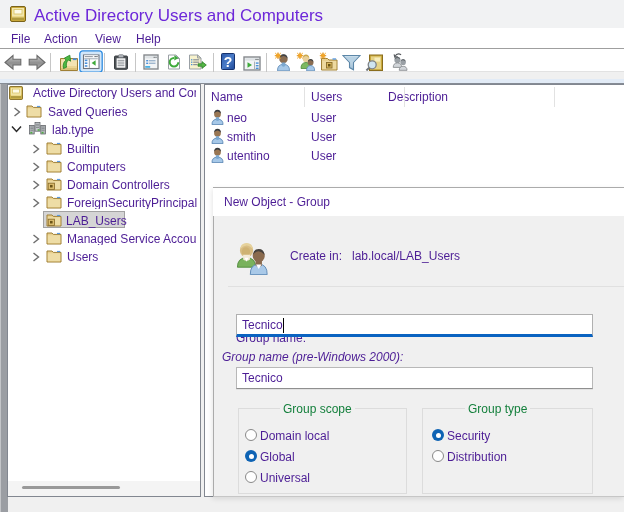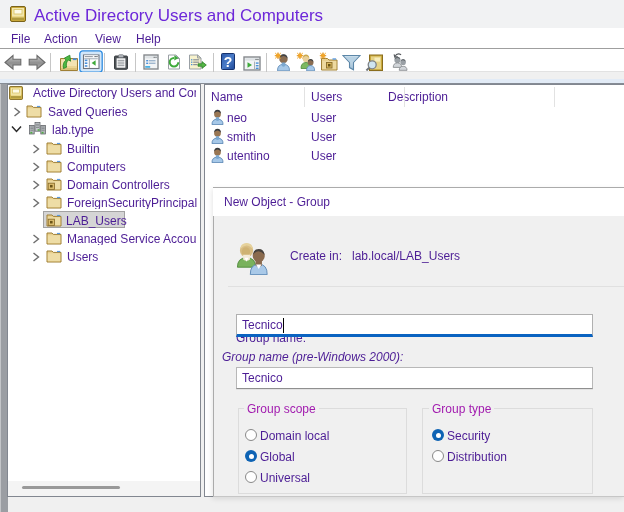--- a/index.html
+++ b/index.html
@@ -29,21 +29,21 @@
           border-left:1px solid #ababab;border-top:1px solid #ababab;border-bottom:1px solid #c6c6c6;
           box-sizing:border-box;box-shadow:-1px 2px 5px rgba(0,0,0,0.10);}
   #dlgtitle{left:213px;top:188px;width:411px;height:28px;background:#ffffff;}
   #dlgsep{left:228px;top:286px;width:396px;height:1px;background:#e0e0e0;}
   .input{position:absolute;background:#ffffff;box-sizing:border-box;}
   #inp1{left:236px;top:314px;width:357px;height:23px;border:1px solid #b0b0b0;border-bottom:3px solid #0a63c1;}
   #inp2{left:236px;top:367px;width:357px;height:22px;border:1px solid #b8b8b8;border-bottom:1px solid #8f8f8f;box-shadow:0 1px 0 rgba(0,0,0,0.06);}
   .gbox{position:absolute;border:1px solid #dcdcdc;box-sizing:border-box;}
   #gbox1{left:238px;top:408px;width:169px;height:86px;}
   #gbox2{left:422px;top:408px;width:171px;height:86px;}
-  .glabel{position:absolute;background:#f0f0f0;padding:0 3px;font-size:12px;color:#a21caf;}
+  .glabel{position:absolute;background:#f0f0f0;padding:0 3px;font-size:12px;color:#15803d;margin-left:36px;}
   .radio{position:absolute;width:12px;height:12px;border-radius:50%;box-sizing:border-box;}
   .r-off{background:#fefefe;border:1px solid #898989;}
   .r-on{background:#0e63b4;}
   .r-on::after{content:"";position:absolute;left:3.5px;top:3.5px;width:5px;height:5px;border-radius:50%;background:#ffffff;}
   #caret{left:283px;top:318px;width:1px;height:15px;background:#000000;}
 </style>
 </head>
 <body>
 <div class="abs" id="titlebar"></div>
 <div class="t" id="titletext">Active Directory Users and Computers</div>

